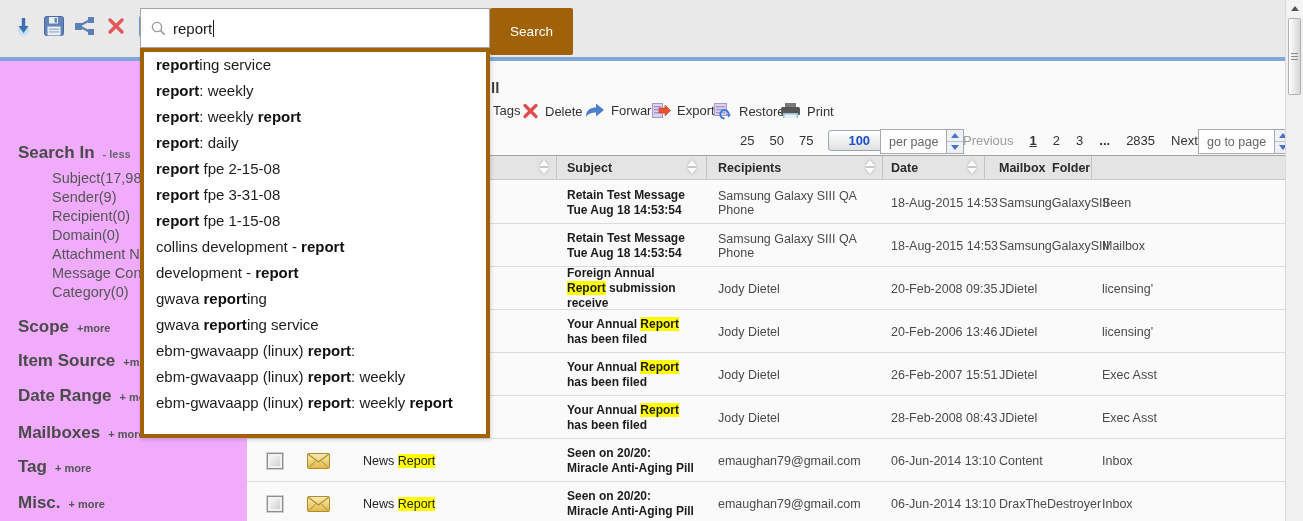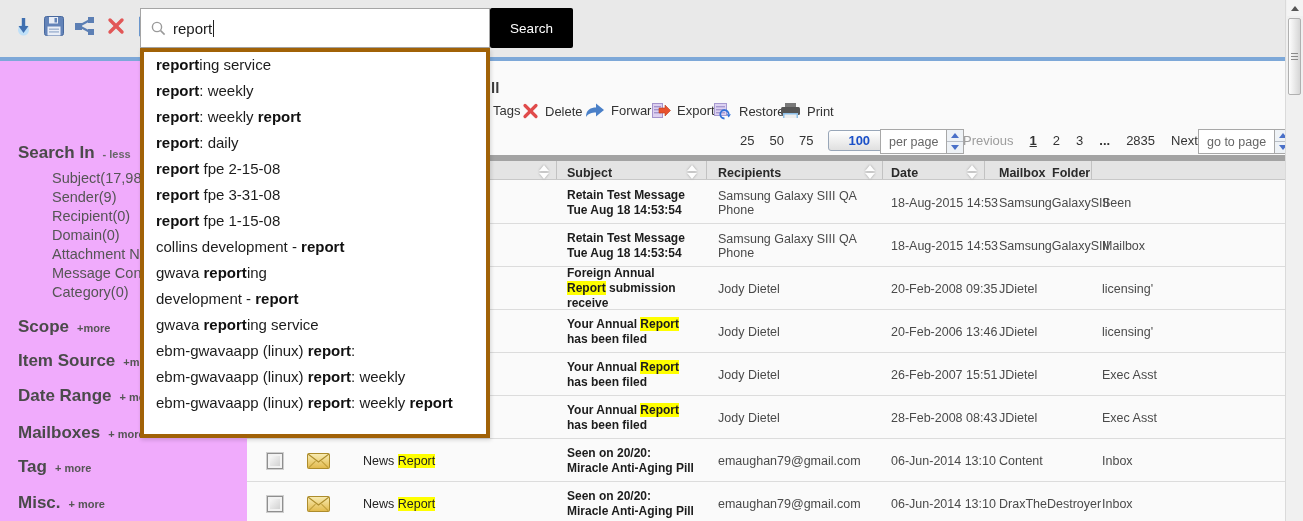--- a/index.html
+++ b/index.html
@@ -10,21 +10,21 @@
   .topbar { position:absolute; left:0; top:0; width:1285px; height:57px; background:#e9e9e9; }
   .blue-divider { position:absolute; left:0; top:57px; width:1285px; height:4px; background:#7da8d8; }
   .tb-icons { position:absolute; left:12px; top:14px; display:flex; gap:9px; align-items:center; }
   .tb-icon { width:22px; height:24px; display:flex; align-items:center; justify-content:center; cursor:pointer; }
 
   .searchbox { position:absolute; left:140px; top:8px; width:350px; height:40px; background:#fff;
     border:1px solid #a5a5a5; display:flex; align-items:center; padding:0 10px; }
   .searchbox .glass { margin-right:7px; display:flex; }
   .search-text { font-size:15px; color:#1a1a1a; }
   .caret { display:inline-block; width:1px; height:17px; background:#222; margin-left:1px; vertical-align:middle; }
-  .search-btn { position:absolute; left:490px; top:8px; width:83px; height:40px; background:#000000;
+  .search-btn { position:absolute; left:490px; top:8px; width:83px; height:47px; background:#a16207;
     color:#fff; font-size:13.5px; border:none; border-radius:2px; display:flex; align-items:center; justify-content:center; cursor:pointer; }
 
   
   .dropdown { position:absolute; left:140px; top:48px; width:350px; height:390px; background:#fff;
     border:4px solid #a16207; z-index:50; box-shadow:1px 2px 4px rgba(0,0,0,.15); }
   .sug-item { height:26px; line-height:26px; padding:0 12px; font-size:15px; color:#1c1c1c;
     white-space:nowrap; overflow:hidden; cursor:pointer; }
   .sug-item b { font-weight:700; color:#111; }
 
   
@@ -58,21 +58,21 @@
   .tri-dn { width:0; height:0; border-left:4px solid transparent; border-right:4px solid transparent; border-top:5px solid #4a70c8; }
   .pg-nav { position:absolute; left:963px; top:133px; display:flex; align-items:baseline; gap:16px; }
   .pg-prev { font-size:13px; color:#9d9d9d; }
   .pg-num { font-size:13px; color:#333; cursor:pointer; }
   .pg-num.current { font-weight:700; text-decoration:underline; }
   .pg-num.dots { font-weight:700; cursor:default; }
   .pg-next { font-size:13px; color:#333; cursor:pointer; }
 
   
   .thead { position:absolute; left:247px; top:155px; width:1038px; height:25px; background:#e4e4e4;
-    border-top:6px solid #a3a3a3; border-bottom:1px solid #c8c8c8; }
+    border-top:1px solid #a3a3a3; border-bottom:1px solid #c8c8c8; }
   .th-label { position:absolute; top:5px; font-size:12.5px; font-weight:700; color:#2a2a2a; }
   .th-sep { position:absolute; top:0; width:1px; height:100%; background:#c2c2c2; }
   .sortw { position:absolute; top:4px; width:10px; height:16px; display:flex; flex-direction:column; align-items:center; gap:2px; cursor:pointer; }
   .sortw .s-up { width:0; height:0; border-left:5px solid transparent; border-right:5px solid transparent; border-bottom:6px solid #fdfdfd; filter:drop-shadow(0 0 1px #9a9a9a); }
   .sortw .s-dn { width:0; height:0; border-left:5px solid transparent; border-right:5px solid transparent; border-top:6px solid #fdfdfd; filter:drop-shadow(0 0 1px #9a9a9a); }
 
   .rows { position:absolute; left:247px; top:181px; width:1038px; }
   .trow { position:relative; height:43px; border-bottom:1px solid #dcdcdc; }
   .cell { position:absolute; top:0; height:43px; display:flex; align-items:center; font-size:12.5px; color:#4a4a4a; }
   .cell-check { left:20px; }
@@ -562,22 +562,22 @@
 
 <div class="dropdown" id="dropdown">
     <div class="sug-item"><b>report</b><span>ing service</span></div>
     <div class="sug-item"><b>report</b><span>: weekly</span></div>
     <div class="sug-item"><b>report</b><span>: weekly </span><b>report</b></div>
     <div class="sug-item"><b>report</b><span>: daily</span></div>
     <div class="sug-item"><b>report</b><span> fpe 2-15-08</span></div>
     <div class="sug-item"><b>report</b><span> fpe 3-31-08</span></div>
     <div class="sug-item"><b>report</b><span> fpe 1-15-08</span></div>
     <div class="sug-item"><span>collins development - </span><b>report</b></div>
+    <div class="sug-item"><span>development - </span><b>report</b></div>
     <div class="sug-item"><span>gwava </span><b>report</b><span>ing</span></div>
-    <div class="sug-item"><span>development - </span><b>report</b></div>
     <div class="sug-item"><span>gwava </span><b>report</b><span>ing service</span></div>
     <div class="sug-item"><span>ebm-gwavaapp (linux) </span><b>report</b><span>:</span></div>
     <div class="sug-item"><span>ebm-gwavaapp (linux) </span><b>report</b><span>: weekly</span></div>
     <div class="sug-item"><span>ebm-gwavaapp (linux) </span><b>report</b><span>: weekly </span><b>report</b></div>
   </div>
 
 <div class="scrollbar">
   <div class="sb-up">
       <div></div>
     </div>

